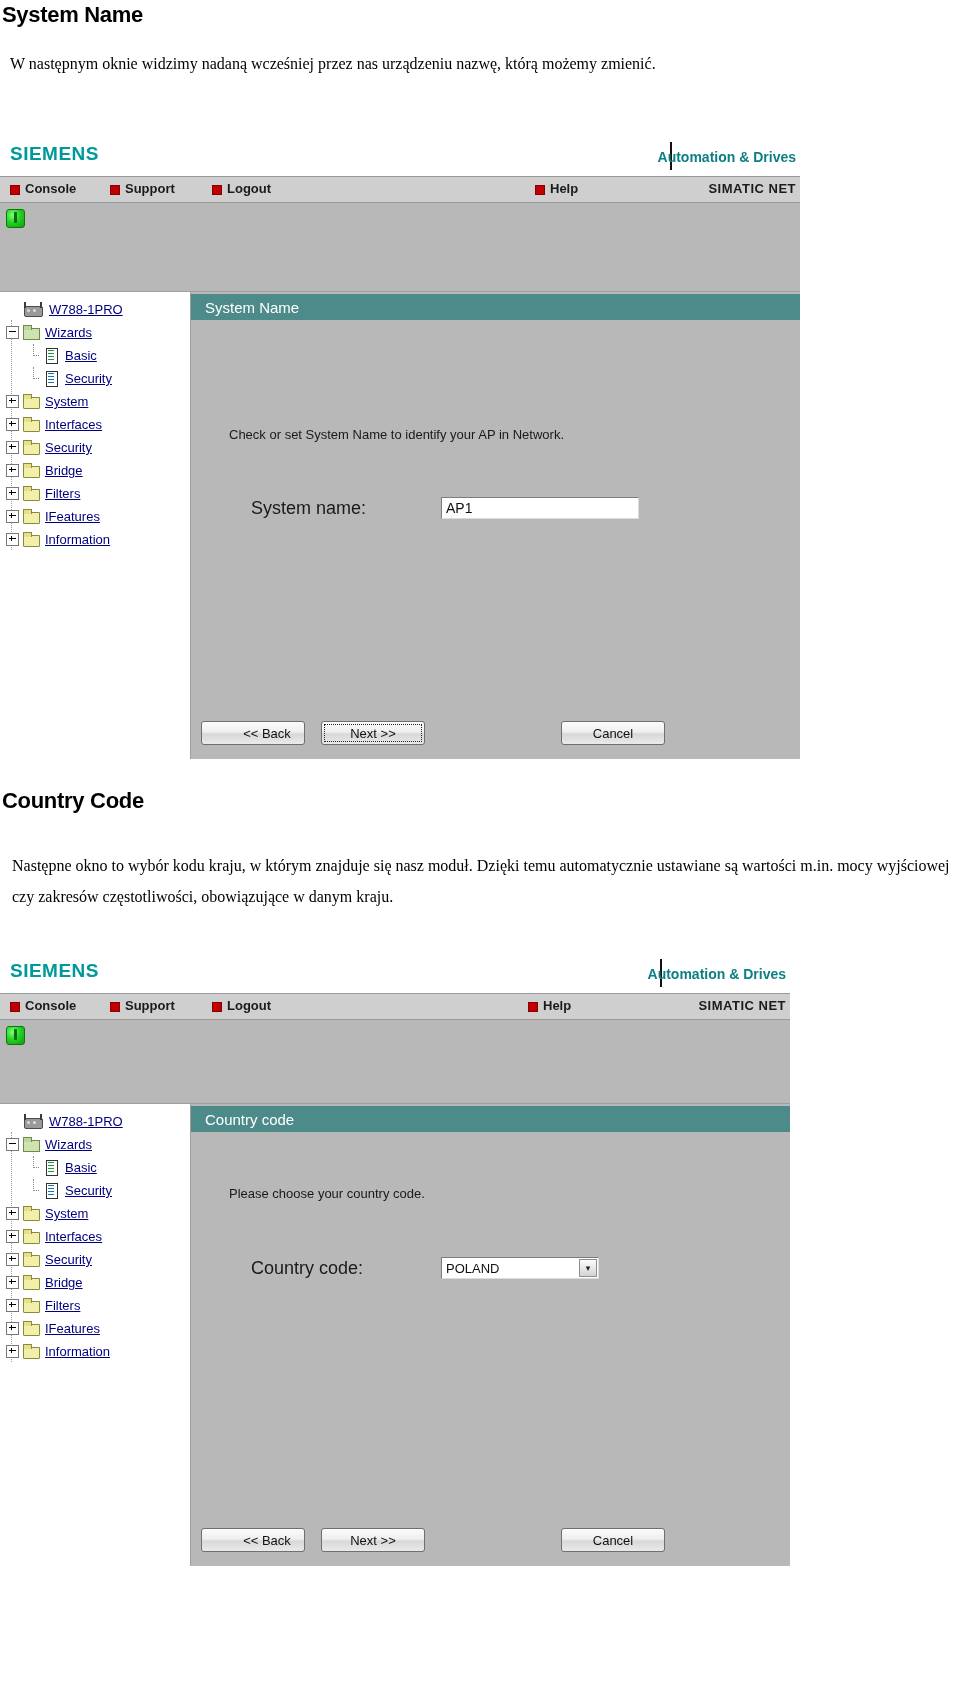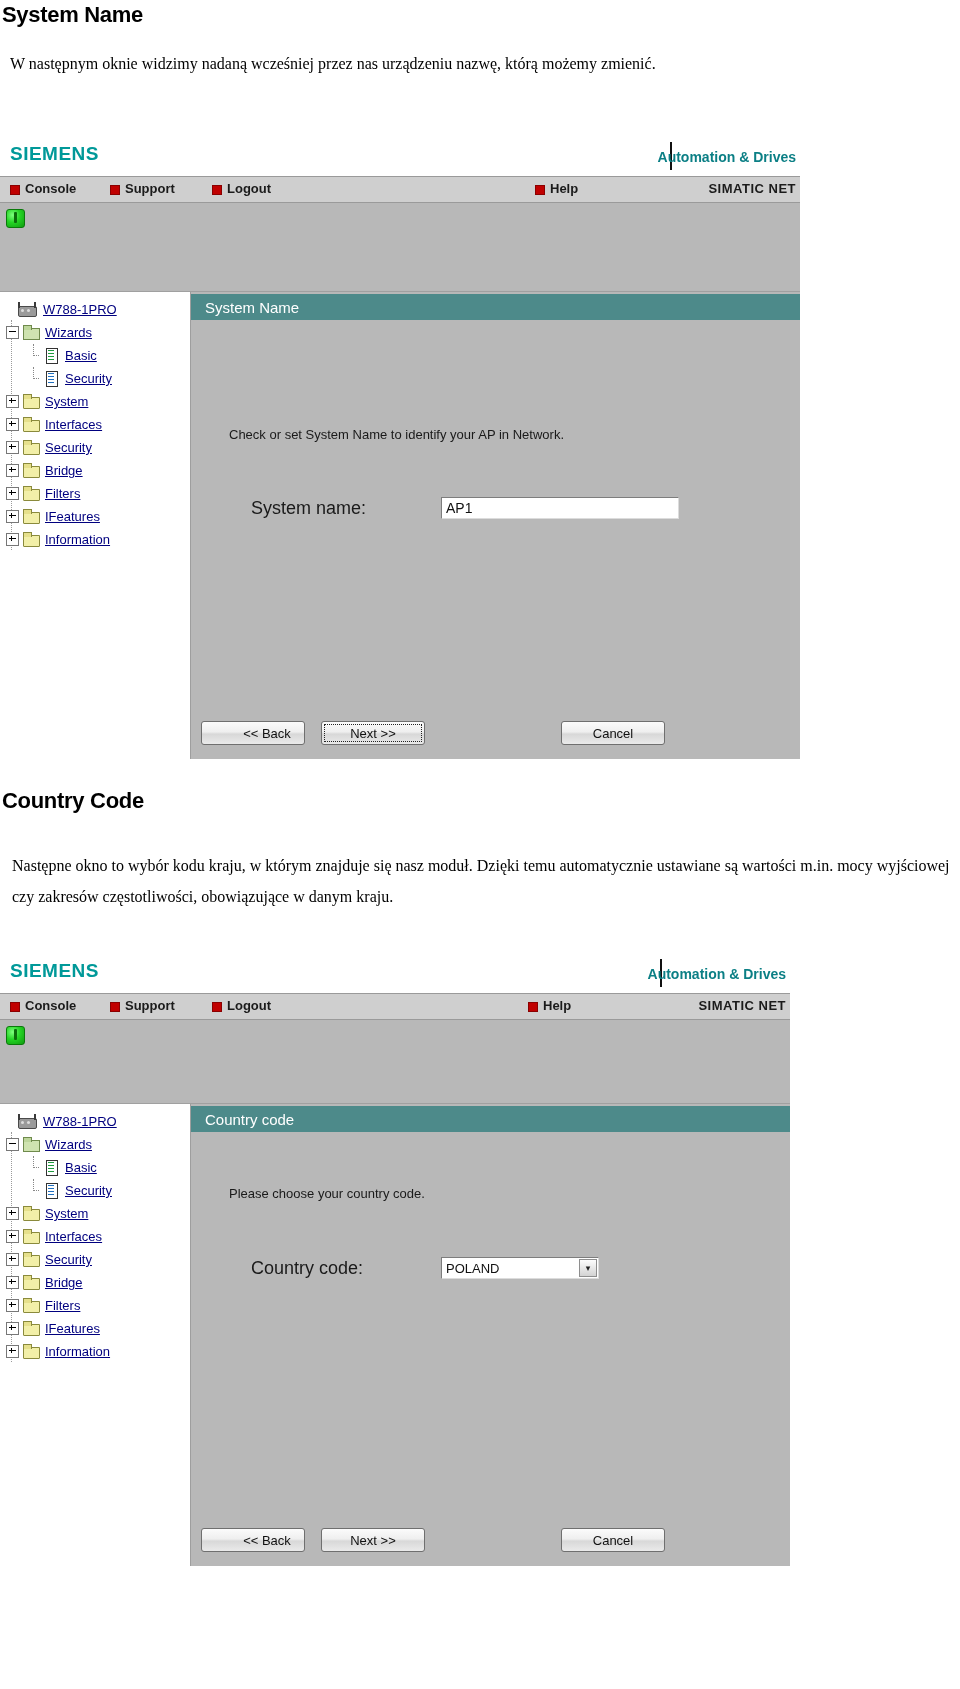--- a/index.html
+++ b/index.html
@@ -182,21 +182,21 @@
     font-family: "Liberation Sans", sans-serif;
     font-size: 13px;
     color: #00008b;
     white-space: nowrap;
   }
   .tree-row .lbl {
     text-decoration: underline;
     color: #00007f;
   }
   .tree-row.root .lbl { color: #00007f; }
-  .indent-0 { padding-left: 2px; }
+  .indent-0 { padding-left: 8px; }
   .indent-1 { padding-left: 6px; }
   .indent-2 { padding-left: 28px; }
 
   .expander {
     width: 11px;
     height: 11px;
     border: 1px solid #777;
     background: #fff;
     position: relative;
     margin-right: 3px;
@@ -390,21 +390,21 @@
   #row-system-name  { left: 60px; top: 205px; }
   #row-country-code { left: 60px; top: 153px; }
 
   .field-label {
     font-family: "Liberation Sans", sans-serif;
     font-size: 18px;
     color: #1a1a1a;
     width: 190px;
   }
   .text-input {
-    width: 238px;
+    width: 198px;
     height: 22px;
     background: #ffffff;
     border: 1px solid #7d7d7d;
     border-right-color: #dcdcdc;
     border-bottom-color: #dcdcdc;
     font-family: "Liberation Sans", sans-serif;
     font-size: 14px;
     color: #111;
     padding: 0 4px;
     box-sizing: border-box;

